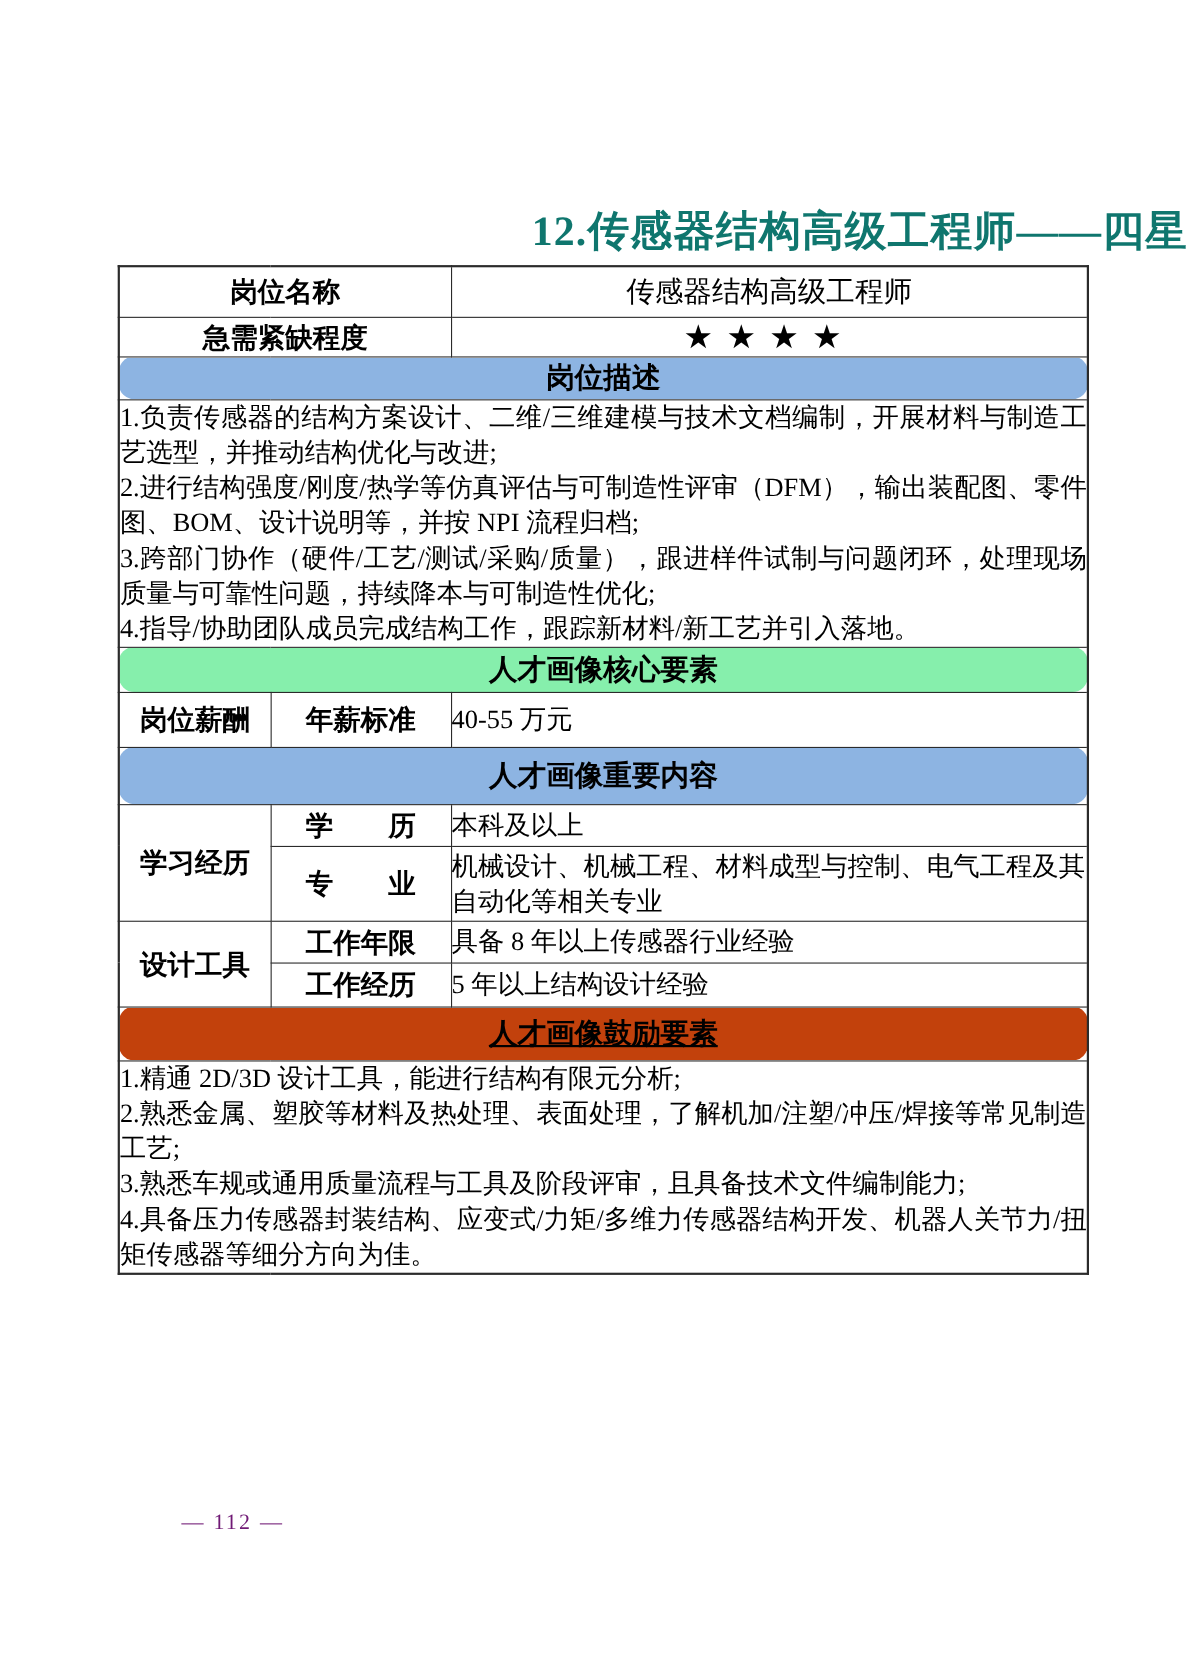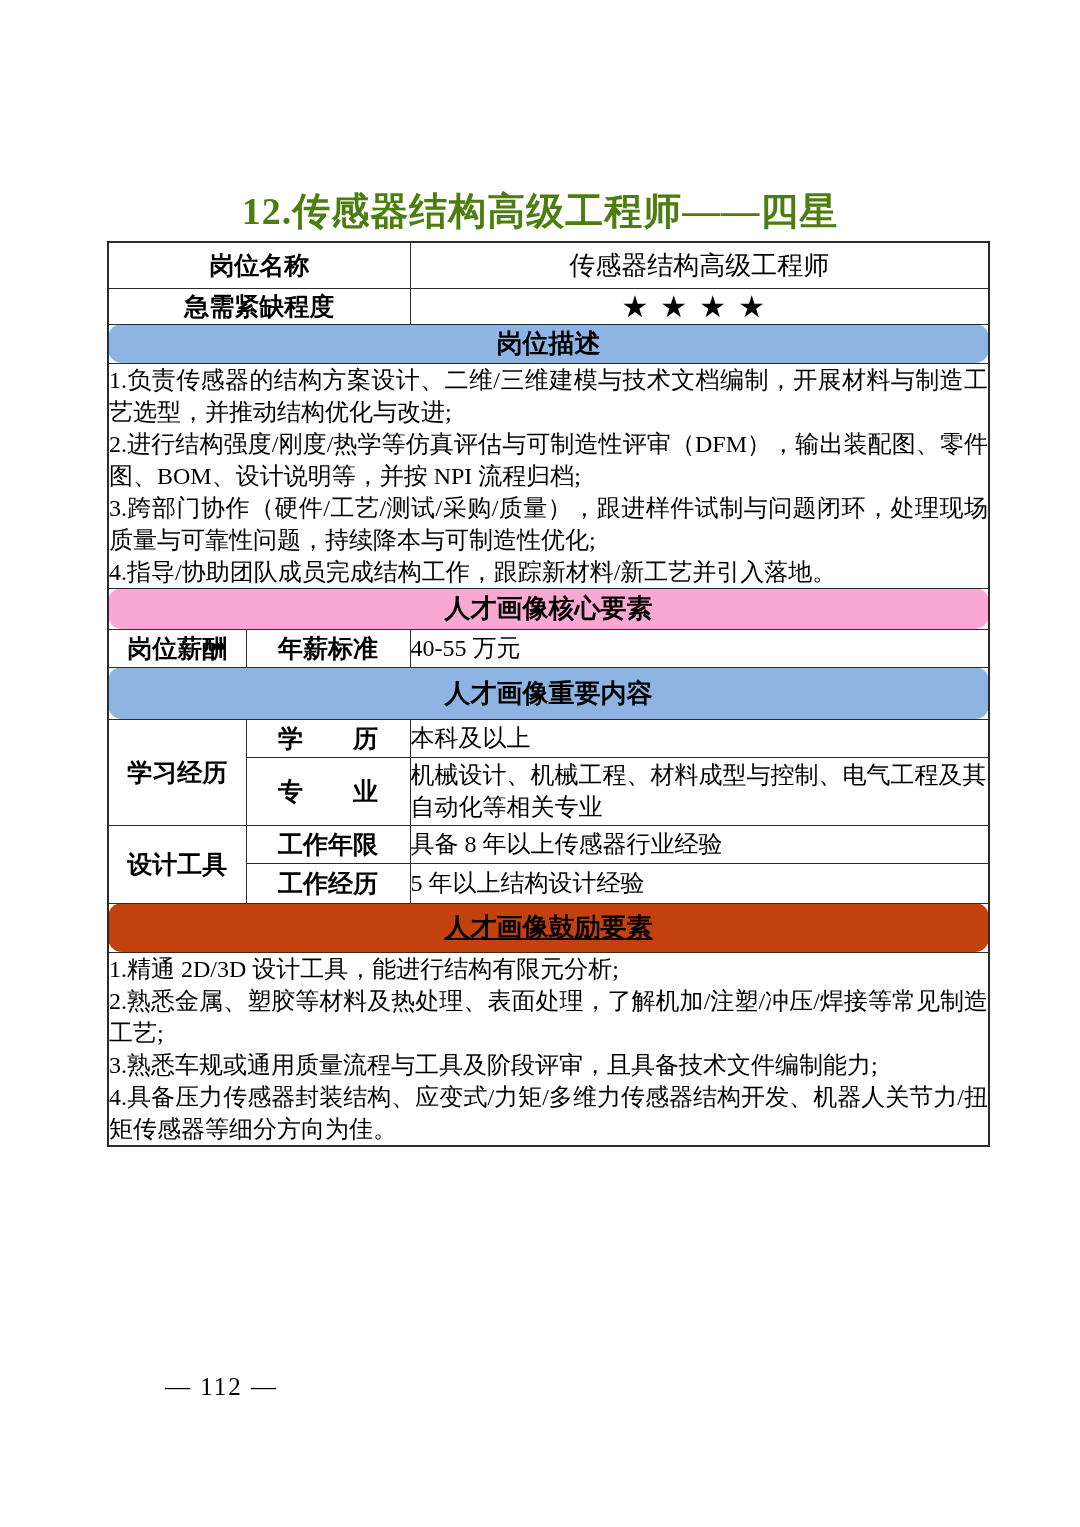--- a/index.html
+++ b/index.html
@@ -12,27 +12,27 @@
     width: 1080px;
     height: 1527px;
     background: #ffffff;
     overflow: hidden;
     font-family: "Liberation Serif", "DejaVu Serif", serif;
     color: #000000;
   }
   .doc-title {
     margin: 0;
     padding-top: 188px;
-    text-align: center;
+    text-align: right;
     font-family: "Liberation Serif", "DejaVu Serif", serif;
     font-size: 38px;
     line-height: 46px;
     font-weight: 800;
     letter-spacing: 1px;
-    color: #4d7c0f;
+    color: #0f766e;
   }
   table.job-table {
     border-collapse: collapse;
     table-layout: fixed;
     width: 881px;
     margin: 7px 0 0 107px;
     border: 2px solid #2b2b2b;
   }
   table.job-table td {
     border: 1px solid #2b2b2b;
@@ -76,34 +76,34 @@
   td.text-block p {
     margin: 0;
     font-size: 24px;
     line-height: 32px;
     text-align: justify;
   }
   .row-name       { height: 46px; }
   .row-urgency    { height: 28px; }
   .row-bluehdr-1  { height: 39px; }
   .row-bluehdr-2  { height: 41px; }
-  .row-salary     { height: 38px; }
+  .row-salary     { height: 50px; }
   .row-bluehdr-3  { height: 52px; }
   .row-degree     { height: 38px; }
   .row-major      { height: 68px; }
   .row-years      { height: 38px; }
   .row-exp        { height: 40px; border-radius: 16px; }
   .row-bluehdr-4  { height: 49px; }
   .page-number {
     position: absolute;
     left: 165px;
     top: 1373px;
-    font-size: 25px;
+    font-size: 20px;
     font-family: "Liberation Serif", "DejaVu Serif", serif;
-    color: #000000;
+    color: #701a75;
     letter-spacing: 2px;
   }
 </style>
 </head>
 <body>
 
 <div class="page">
 
   <h1 class="doc-title">12.传感器结构高级工程师——四星</h1>
 
@@ -132,21 +132,21 @@
     <tr>
       <td colspan="3" class="text-block">
         <p>1.负责传感器的结构方案设计、二维/三维建模与技术文档编制，开展材料与制造工艺选型，并推动结构优化与改进;</p>
         <p>2.进行结构强度/刚度/热学等仿真评估与可制造性评审（DFM），输出装配图、零件图、BOM、设计说明等，并按 NPI 流程归档;</p>
         <p>3.跨部门协作（硬件/工艺/测试/采购/质量），跟进样件试制与问题闭环，处理现场质量与可靠性问题，持续降本与可制造性优化;</p>
         <p>4.指导/协助团队成员完成结构工作，跟踪新材料/新工艺并引入落地。</p>
       </td>
     </tr>
 
     <tr class="row-bluehdr-2">
-      <td colspan="3" class="blue-header" style="background-color: #f9a8d4;">人才画像核心要素</td>
+      <td colspan="3" class="blue-header" style="background-color: #86efac;">人才画像核心要素</td>
     </tr>
 
     <tr class="row-salary">
       <td class="label-cell">岗位薪酬</td>
       <td class="label-cell">年薪标准</td>
       <td class="value-left">40-55 万元</td>
     </tr>
 
     <tr class="row-bluehdr-3">
       <td colspan="3" class="blue-header" style="background-color: rgb(141, 180, 226);">人才画像重要内容</td>

